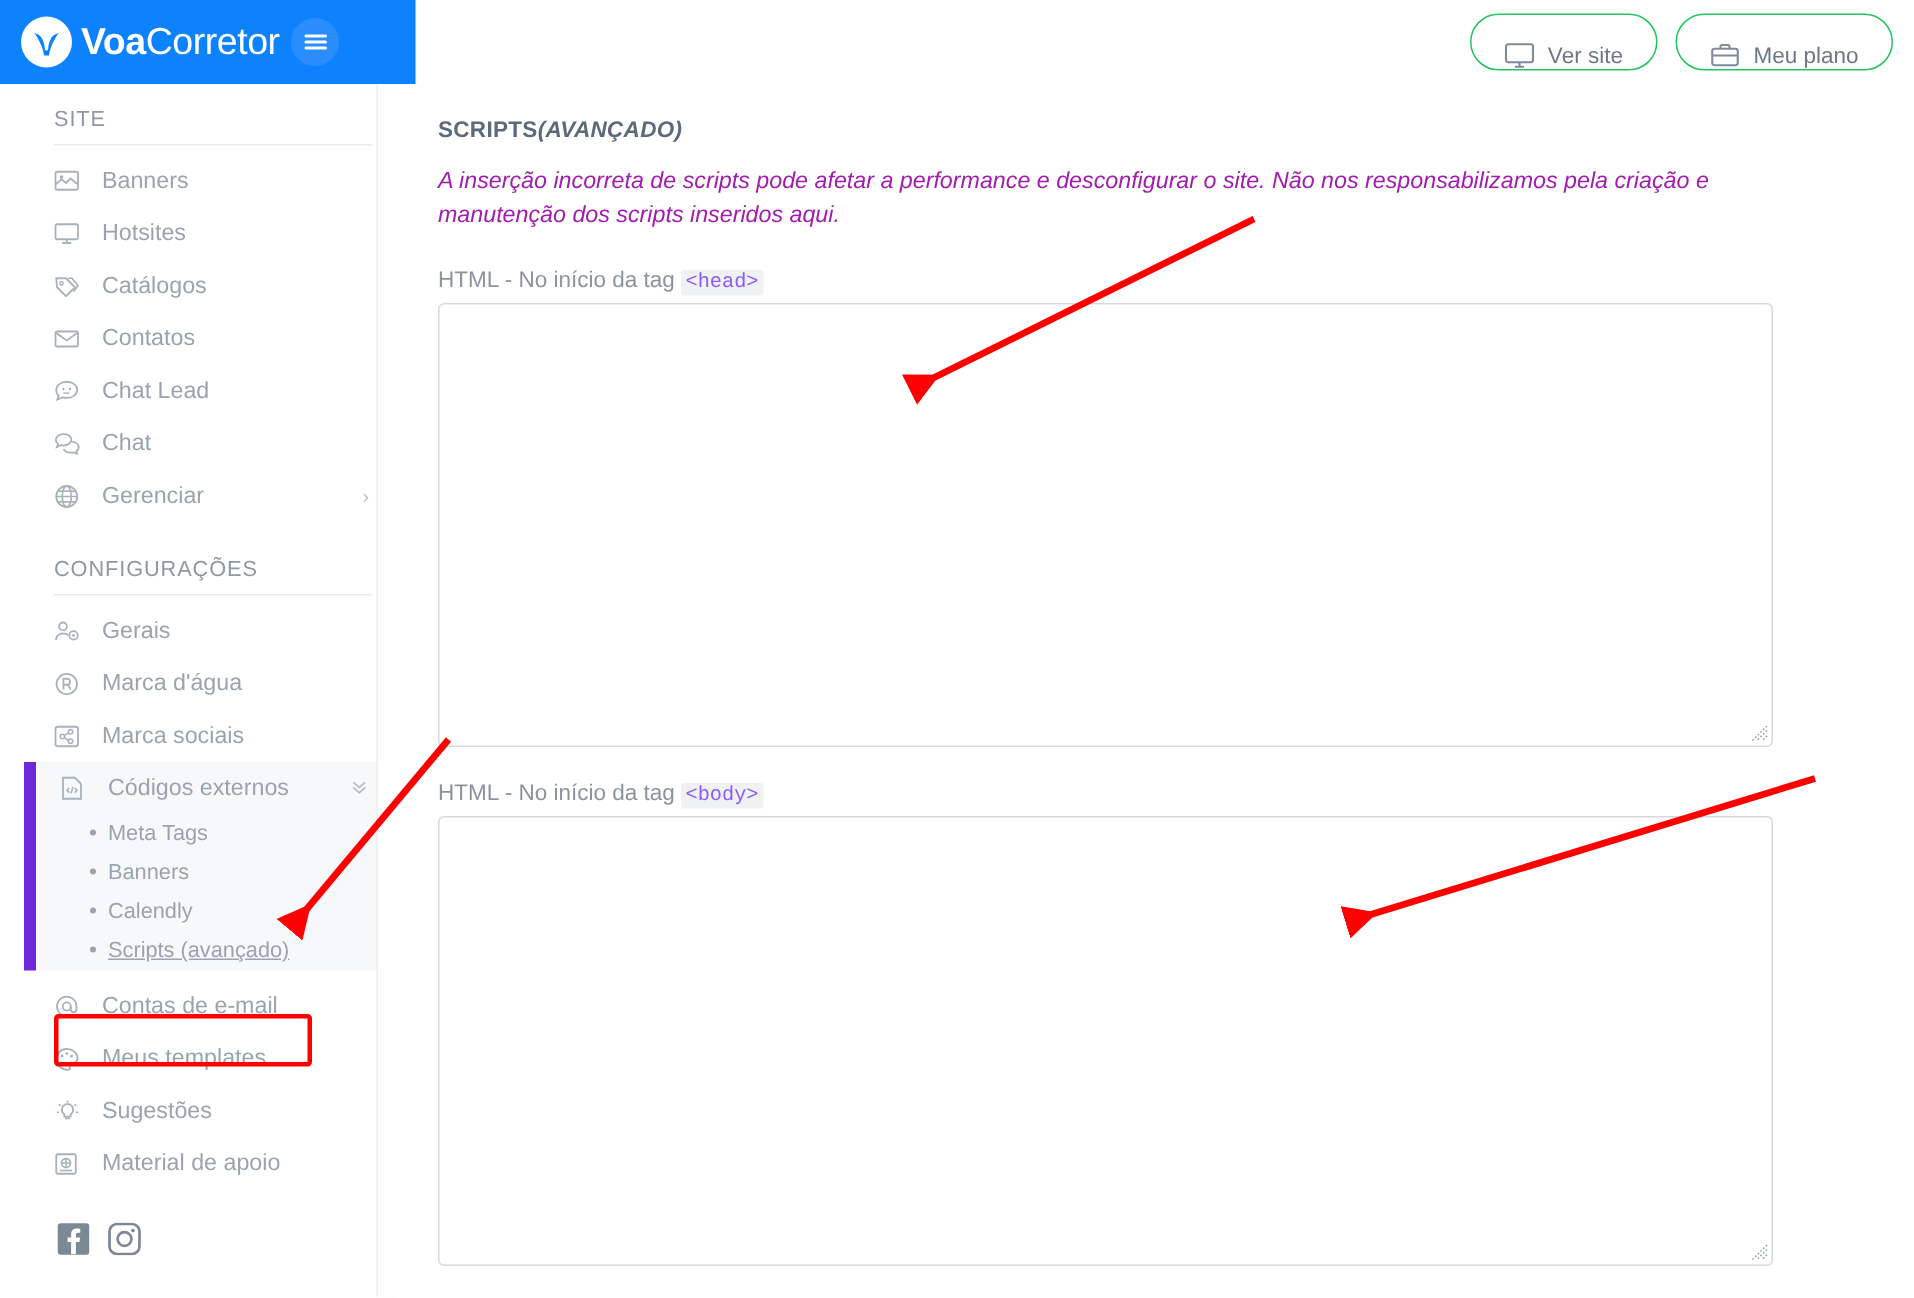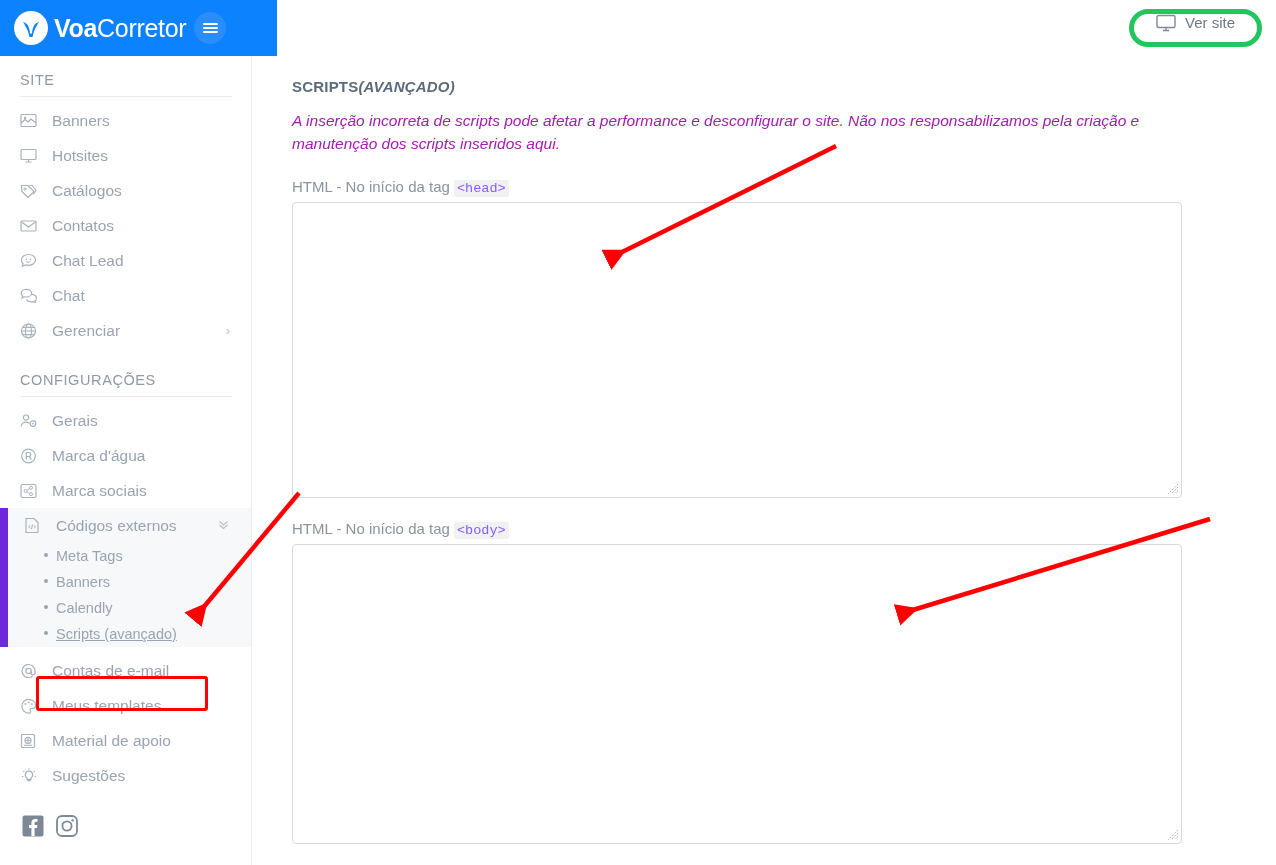--- a/index.html
+++ b/index.html
@@ -25,32 +25,32 @@
   #brand-text .l { font-weight:normal;text-align:right; }
   #hamburger {
     width:32px; height:32px; border-radius:50%; background:#2a8dfe;
     display:flex; align-items:center; justify-content:center; margin-left:8px; flex:0 0 auto;
     cursor:pointer;
   }
   #hamburger span { display:block; width:15px; height:2px; background:#fff; margin:2px 0; border-radius:1px; }
 
   #top-actions { position:absolute; right:14px; top:9px; display:flex; gap:12px; }
   .pillbtn {
-    height:38px; border:5px solid #22c55e; border-radius:19px; background:#fff;
-    display:flex; align-items:flex-start; gap:9px; padding:0 22px; cursor:pointer;
+    height:38px; border:1px solid #22c55e; border-radius:19px; background:#fff;
+    display:flex; align-items:flex-end; gap:9px; padding:0 22px; cursor:pointer;
     color:#6b7886; font-size:15px; white-space:nowrap;
   }
   .pillbtn svg { display:block; }
 
   
   #sidebar {
     position:absolute; left:0; top:56px; width:263px; height:809px;
     background:#ffffff; border-right:1px solid #e9ecef; overflow:hidden;
   }
-  #sb-inner { position:absolute; left:0; top:0; width:252px; }
+  #sb-inner { position:absolute; left:16px; top:0; width:252px; }
   .sb-section-title {
     font-size:14.5px; color:#8e99a6; letter-spacing:0.6px;
     padding:16px 0 8px 20px;
   }
   .sb-rule { height:1px; background:#e9ecef; margin:0 20px 6px 20px; }
   .sb-item {
     display:flex; align-items:center; height:35px; padding-left:20px; cursor:pointer;
     color:#9aa4b0; font-size:15.5px; position:relative;
   }
   .sb-item .ic { width:22px; flex:0 0 22px; display:flex; align-items:center; justify-content:flex-start; }
@@ -123,20 +123,29 @@
 
   <div id="top-actions">
     <div class="pillbtn">
       <span>
         <svg width="20" height="18" viewBox="0 0 20 18">
             <rect x="1" y="1.5" width="18" height="12" rx="1.5" fill="none" stroke="#7e8b99" stroke-width="1.4"></rect>
             <path d="M7 16.5h6M10 13.5v3" stroke="#7e8b99" stroke-width="1.4" fill="none"></path>
           </svg>
       </span>
       <span>Ver site</span>
+    </div>
+    <div class="pillbtn">
+      <span>
+        <svg width="20" height="18" viewBox="0 0 20 18">
+            <rect x="1.5" y="4.5" width="17" height="11" rx="1.5" fill="none" stroke="#7e8b99" stroke-width="1.4"></rect>
+            <path d="M7 4.5V3a1 1 0 011-1h4a1 1 0 011 1v1.5M1.5 9h17" stroke="#7e8b99" stroke-width="1.4" fill="none"></path>
+          </svg>
+      </span>
+      <span>Meu plano</span>
     </div>
   </div>
 </div>
 
 <div id="sidebar">
   <div id="sb-inner">
 
     <div class="sb-section-title">SITE</div>
     <div class="sb-rule"></div>
 
@@ -305,38 +314,38 @@
             <circle cx="5.4" cy="6" r=".95" fill="#a8b2bd"></circle>
             <circle cx="8.6" cy="4.4" r=".95" fill="#a8b2bd"></circle>
             <circle cx="11.7" cy="6.1" r=".95" fill="#a8b2bd"></circle>
           </svg>
       </span>
       <span class="lb">Meus templates</span>
     </div>
 
     <div class="sb-item">
       <span class="ic">
+        <svg width="18" height="16" viewBox="0 0 18 16">
+            <path d="M9 3.1a3.7 3.7 0 00-2.1 6.75v1.5h4.2v-1.5A3.7 3.7 0 009 3.1z" fill="none" stroke="#a8b2bd" stroke-width="1.2"></path>
+            <path d="M7.3 12.6h3.4M9 .6v1.4M3.3 3.2l1 1M14.7 3.2l-1 1M2 8.5h1.4M14.6 8.5H16" stroke="#a8b2bd" stroke-width="1.1" fill="none"></path>
+          </svg>
+      </span>
+      <span class="lb">Sugestões</span>
+    </div>
+
+    <div class="sb-item">
+      <span class="ic">
         <svg width="16" height="16" viewBox="0 0 16 16">
             <rect x="1.5" y="1.5" width="13" height="13" rx="1" fill="none" stroke="#a8b2bd" stroke-width="1.2"></rect>
             <circle cx="8" cy="7.4" r="3" fill="none" stroke="#a8b2bd" stroke-width="1.1"></circle>
             <path d="M5 7.4h6M8 4.4v6" stroke="#a8b2bd" stroke-width="1" fill="none"></path>
             <path d="M4 12.3h8" stroke="#a8b2bd" stroke-width="1.1"></path>
           </svg>
       </span>
       <span class="lb">Material de apoio</span>
-    </div>
-
-    <div class="sb-item">
-      <span class="ic">
-        <svg width="18" height="16" viewBox="0 0 18 16">
-            <path d="M9 3.1a3.7 3.7 0 00-2.1 6.75v1.5h4.2v-1.5A3.7 3.7 0 009 3.1z" fill="none" stroke="#a8b2bd" stroke-width="1.2"></path>
-            <path d="M7.3 12.6h3.4M9 .6v1.4M3.3 3.2l1 1M14.7 3.2l-1 1M2 8.5h1.4M14.6 8.5H16" stroke="#a8b2bd" stroke-width="1.1" fill="none"></path>
-          </svg>
-      </span>
-      <span class="lb">Sugestões</span>
     </div>
 
     <div id="social-row">
       <span>
         <svg width="22" height="22" viewBox="0 0 22 22">
             <rect x="0.5" y="0.5" width="21" height="21" rx="2" fill="#7c8896"></rect>
             <path d="M12.6 21v-8h2.4l.4-3h-2.8V8.2c0-.85.24-1.4 1.45-1.4H15.5V4.1c-.3-.04-1.2-.13-2.3-.13-2.3 0-3.8 1.4-3.8 3.9V10H7v3h2.4v8z" fill="#fff"></path>
           </svg>
       </span>
       <span>

